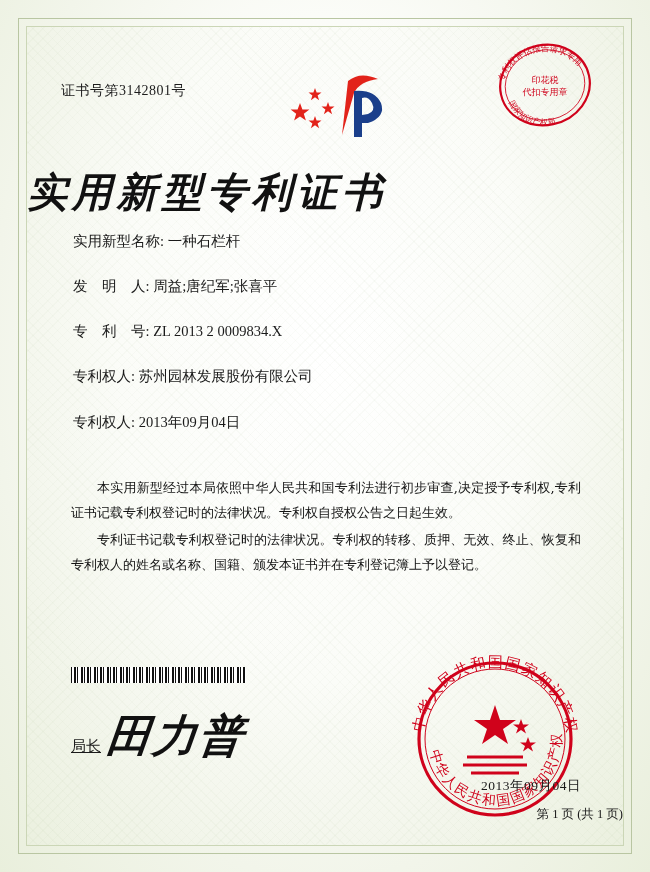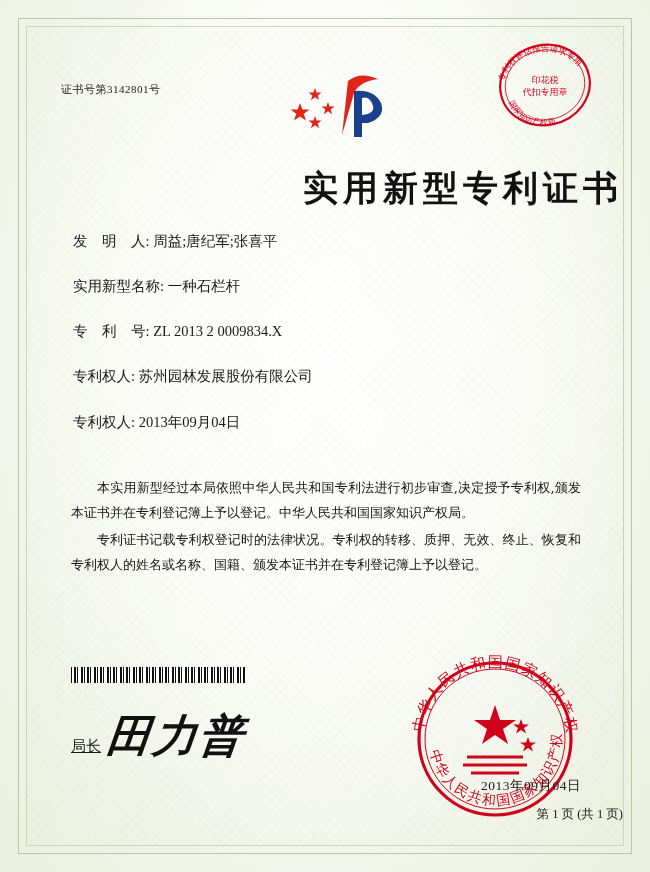--- a/index.html
+++ b/index.html
@@ -62,21 +62,21 @@
     left: 27px;
     top: 27px;
     right: 27px;
     bottom: 27px;
   }
 
   .cert-number {
     position: absolute;
     left: 34px;
     top: 55px;
-    font-size: 11px;
+    font-size: 14px;
     letter-spacing: 0.5px;
     color: #1c1c1c;
   }
 
   
   .logo {
     position: absolute;
     left: 255px;
     top: 40px;
     width: 110px;
@@ -90,26 +90,27 @@
     top: 12px;
     width: 108px;
     height: 92px;
   }
 
   .title {
     position: absolute;
     left: 0;
     right: 0;
     top: 138px;
-    text-align: right;
-    font-size: 35px;
+    text-align: left;
+    font-size: 40px;
     font-weight: bold;
     letter-spacing: 5px;
     color: #111;
     font-family: "DejaVu Serif", "Liberation Serif", serif;
+    font-style: italic;
   }
 
   .fields {
     position: absolute;
     left: 46px;
     top: 205px;
     right: 40px;
   }
   .field {
     font-size: 14.5px;
@@ -251,43 +252,43 @@
         </text>
         <text x="54" y="44" text-anchor="middle" font-size="9" fill="#d0021b" font-family="'DejaVu Serif',serif">印花税</text>
         <text x="54" y="56" text-anchor="middle" font-size="9" fill="#d0021b" font-family="'DejaVu Serif',serif">代扣专用章</text>
       </svg>
     </div>
 
     <div class="title">实用新型专利证书</div>
 
     <div class="fields">
       <div class="field">
+        <span class="lab">实用新型名称:</span>
+        <span class="val">一种石栏杆</span>
+      </div>
+      <div class="field">
         <span class="lab">发　明　人:</span>
         <span class="val">周益;唐纪军;张喜平</span>
       </div>
       <div class="field">
-        <span class="lab">实用新型名称:</span>
-        <span class="val">一种石栏杆</span>
-      </div>
-      <div class="field">
         <span class="lab">专　利　号:</span>
         <span class="val">ZL 2013 2 0009834.X</span>
       </div>
       <div class="field">
         <span class="lab">专利权人:</span>
         <span class="val">苏州园林发展股份有限公司</span>
       </div>
       <div class="field">
         <span class="lab">专利权人:</span>
         <span class="val">2013年09月04日</span>
       </div>
     </div>
 
     <div class="body-text">
-      <p>本实用新型经过本局依照中华人民共和国专利法进行初步审查,决定授予专利权,颁发本证书并在专利登记簿上予以登记。中华人民共和国国家知识产权局。</p>
+      <p>本实用新型经过本局依照中华人民共和国专利法进行初步审查,决定授予专利权,专利证书记载专利权登记时的法律状况。专利权自授权公告之日起生效。</p>
       <p>专利证书记载专利权登记时的法律状况。专利权的转移、质押、无效、终止、恢复和专利权人的姓名或名称、国籍、颁发本证书并在专利登记簿上予以登记。</p>
     </div>
 
     <div class="barcode"></div>
 
     <div class="signature-row">
       <span class="sig-label">局长</span>
       <span class="sig-script">田力普</span>
     </div>
 

